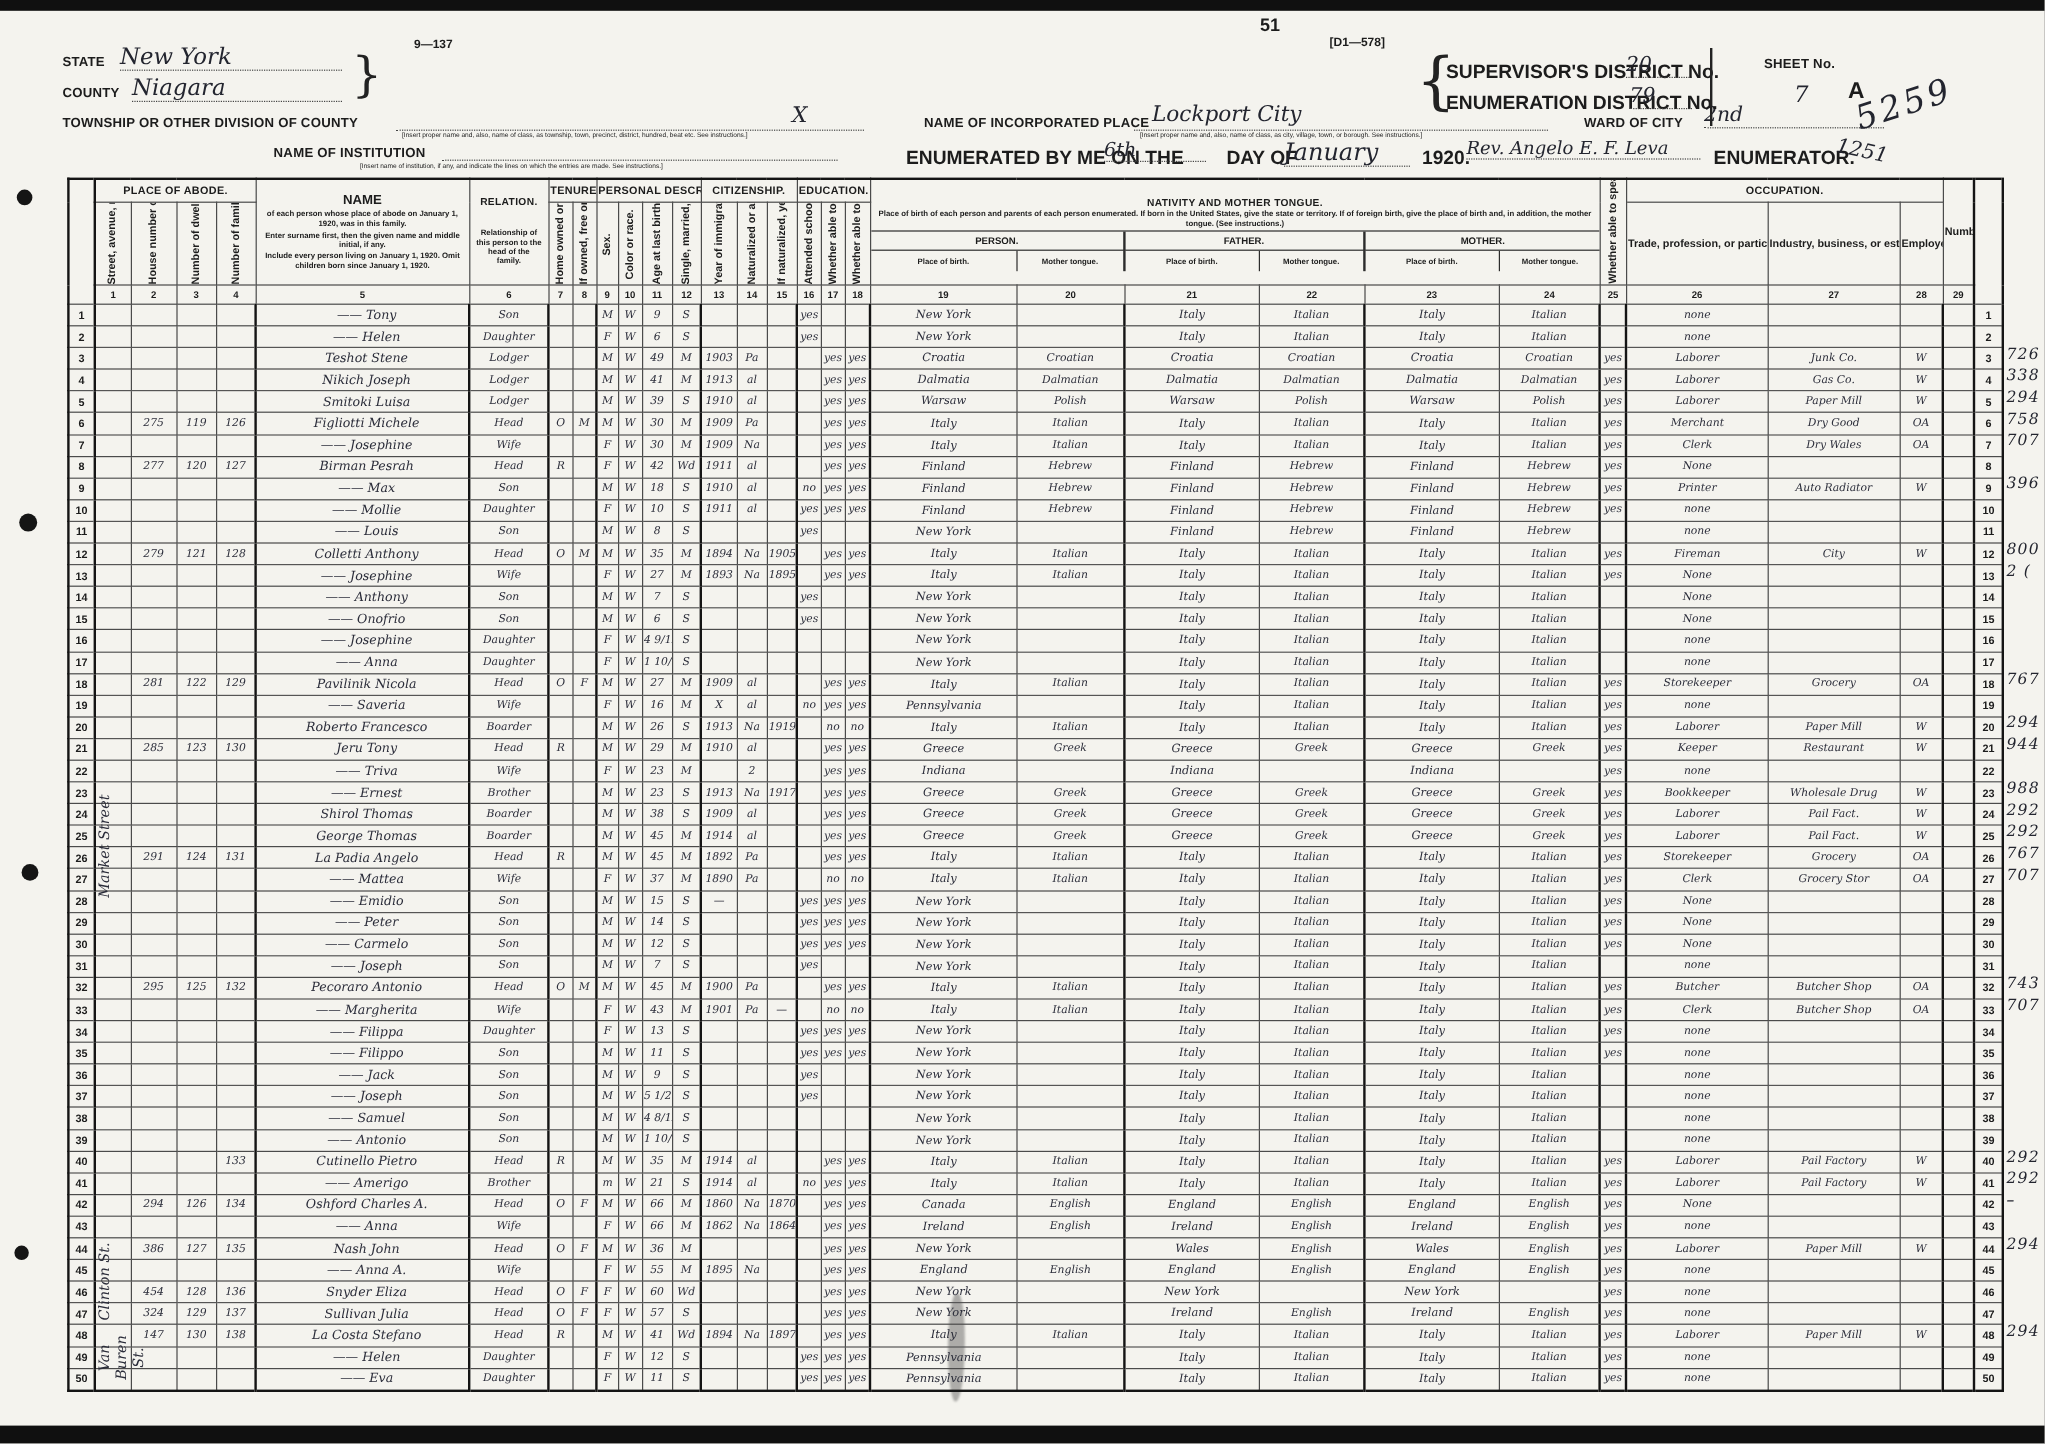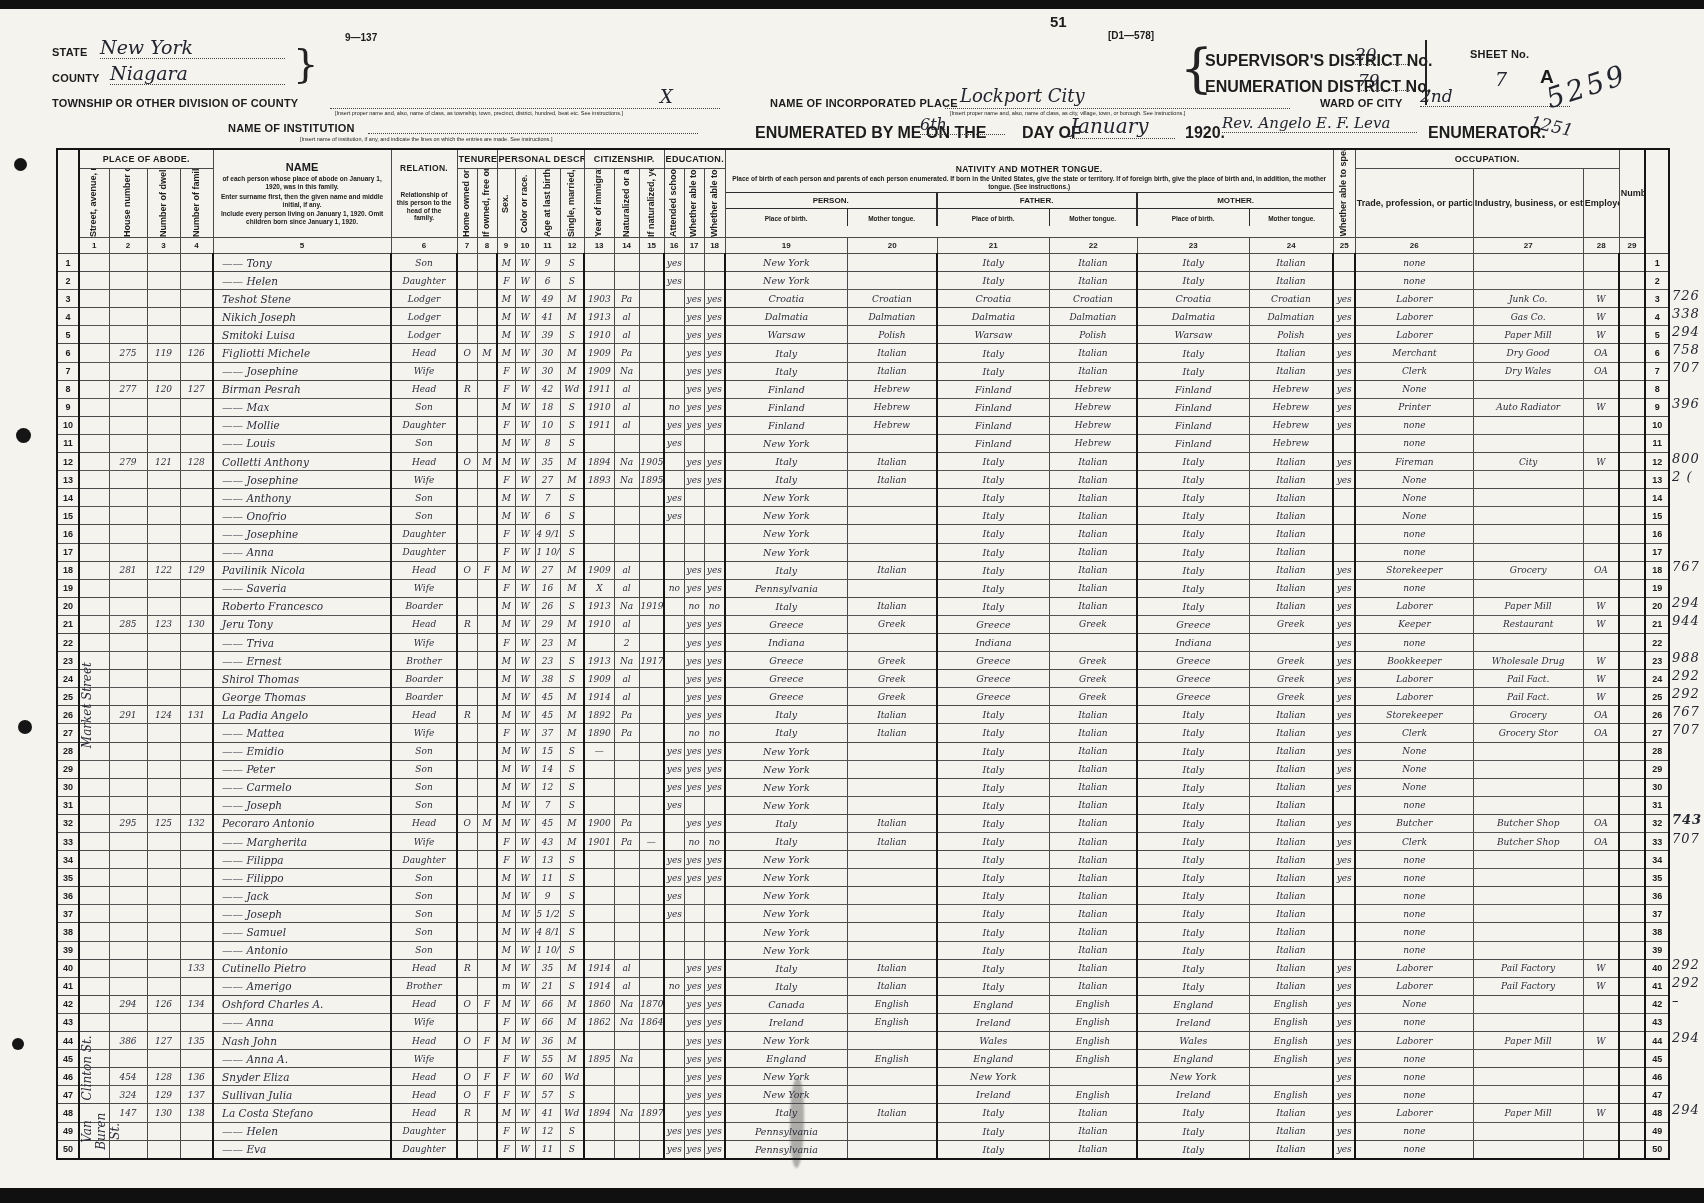--- a/index.html
+++ b/index.html
@@ -48,21 +48,21 @@
   .ns{font-weight:bold;font-size:6.5px;border-right:1px solid #2c2c2c;padding:6px 0 4px;}
   .ns.hv{border-right:2px solid #2c2c2c;}
   .ns:last-child{border-right:none;}
 
   tbody td{height:17.1px;}
   tbody tr td{border-top:none;border-bottom:1px dotted #777;}
   tbody tr:nth-child(even) td{border-bottom:1px solid #555;}
   tbody tr:last-child td{border-bottom:none;}
   td.rn,th.rn{font-weight:bold;font-size:9px;background:transparent;}
   tbody .hwc{font-family:"DejaVu Serif",serif;font-style:italic;font-size:10px;color:#2b2d3a;}
-  tbody td.cname{text-align:left;padding-left:8px;font-size:10.5px;}
+  tbody td.cname{text-align:center;padding-left:8px;font-size:10.5px;}
   tbody td.cpob{font-size:9.5px;}
   
   tbody td:nth-child(1),thead th.rn{border-right:2px solid #141414;}
   tbody td:nth-child(5),tbody td:nth-child(6),tbody td:nth-child(7),tbody td:nth-child(9),
   tbody td:nth-child(13),tbody td:nth-child(16),tbody td:nth-child(19),
   tbody td:nth-child(21),tbody td:nth-child(23),tbody td:nth-child(25),
   tbody td:nth-child(26),tbody td:nth-child(29),tbody td:nth-child(30){border-right:2px solid #141414;}
   tbody td:nth-child(31){border-left:2px solid #141414;}
 
   .street-label{position:absolute;writing-mode:vertical-rl;transform:rotate(180deg);
@@ -1919,20 +1919,20 @@
     <div class="margin-num" style="left: 1672px; top: 450.531px;">800</div>
     <div class="margin-num" style="left: 1672px; top: 468.625px;">2 (</div>
     <div class="margin-num" style="left: 1672px; top: 559.094px;">767</div>
     <div class="margin-num" style="left: 1672px; top: 595.281px;">294</div>
     <div class="margin-num" style="left: 1672px; top: 613.375px;">944</div>
     <div class="margin-num" style="left: 1672px; top: 649.562px;">988</div>
     <div class="margin-num" style="left: 1672px; top: 667.656px;">292</div>
     <div class="margin-num" style="left: 1672px; top: 685.75px;">292</div>
     <div class="margin-num" style="left: 1672px; top: 703.844px;">767</div>
     <div class="margin-num" style="left: 1672px; top: 721.938px;">707</div>
-    <div class="margin-num" style="left: 1672px; top: 812.406px; font-weight: bold;">743</div>
+    <div class="margin-num" style="left: 1672px; top: 812.406px;">743</div>
     <div class="margin-num" style="left: 1672px; top: 830.5px;">707</div>
     <div class="margin-num" style="left: 1672px; top: 957.156px;">292</div>
     <div class="margin-num" style="left: 1672px; top: 975.25px;">292</div>
     <div class="margin-num" style="left: 1672px; top: 993.344px;">–</div>
     <div class="margin-num" style="left: 1672px; top: 1029.53px;">294</div>
     <div class="margin-num" style="left: 1672px; top: 1101.91px;">294</div>
   </div>
 
 </body></html>

